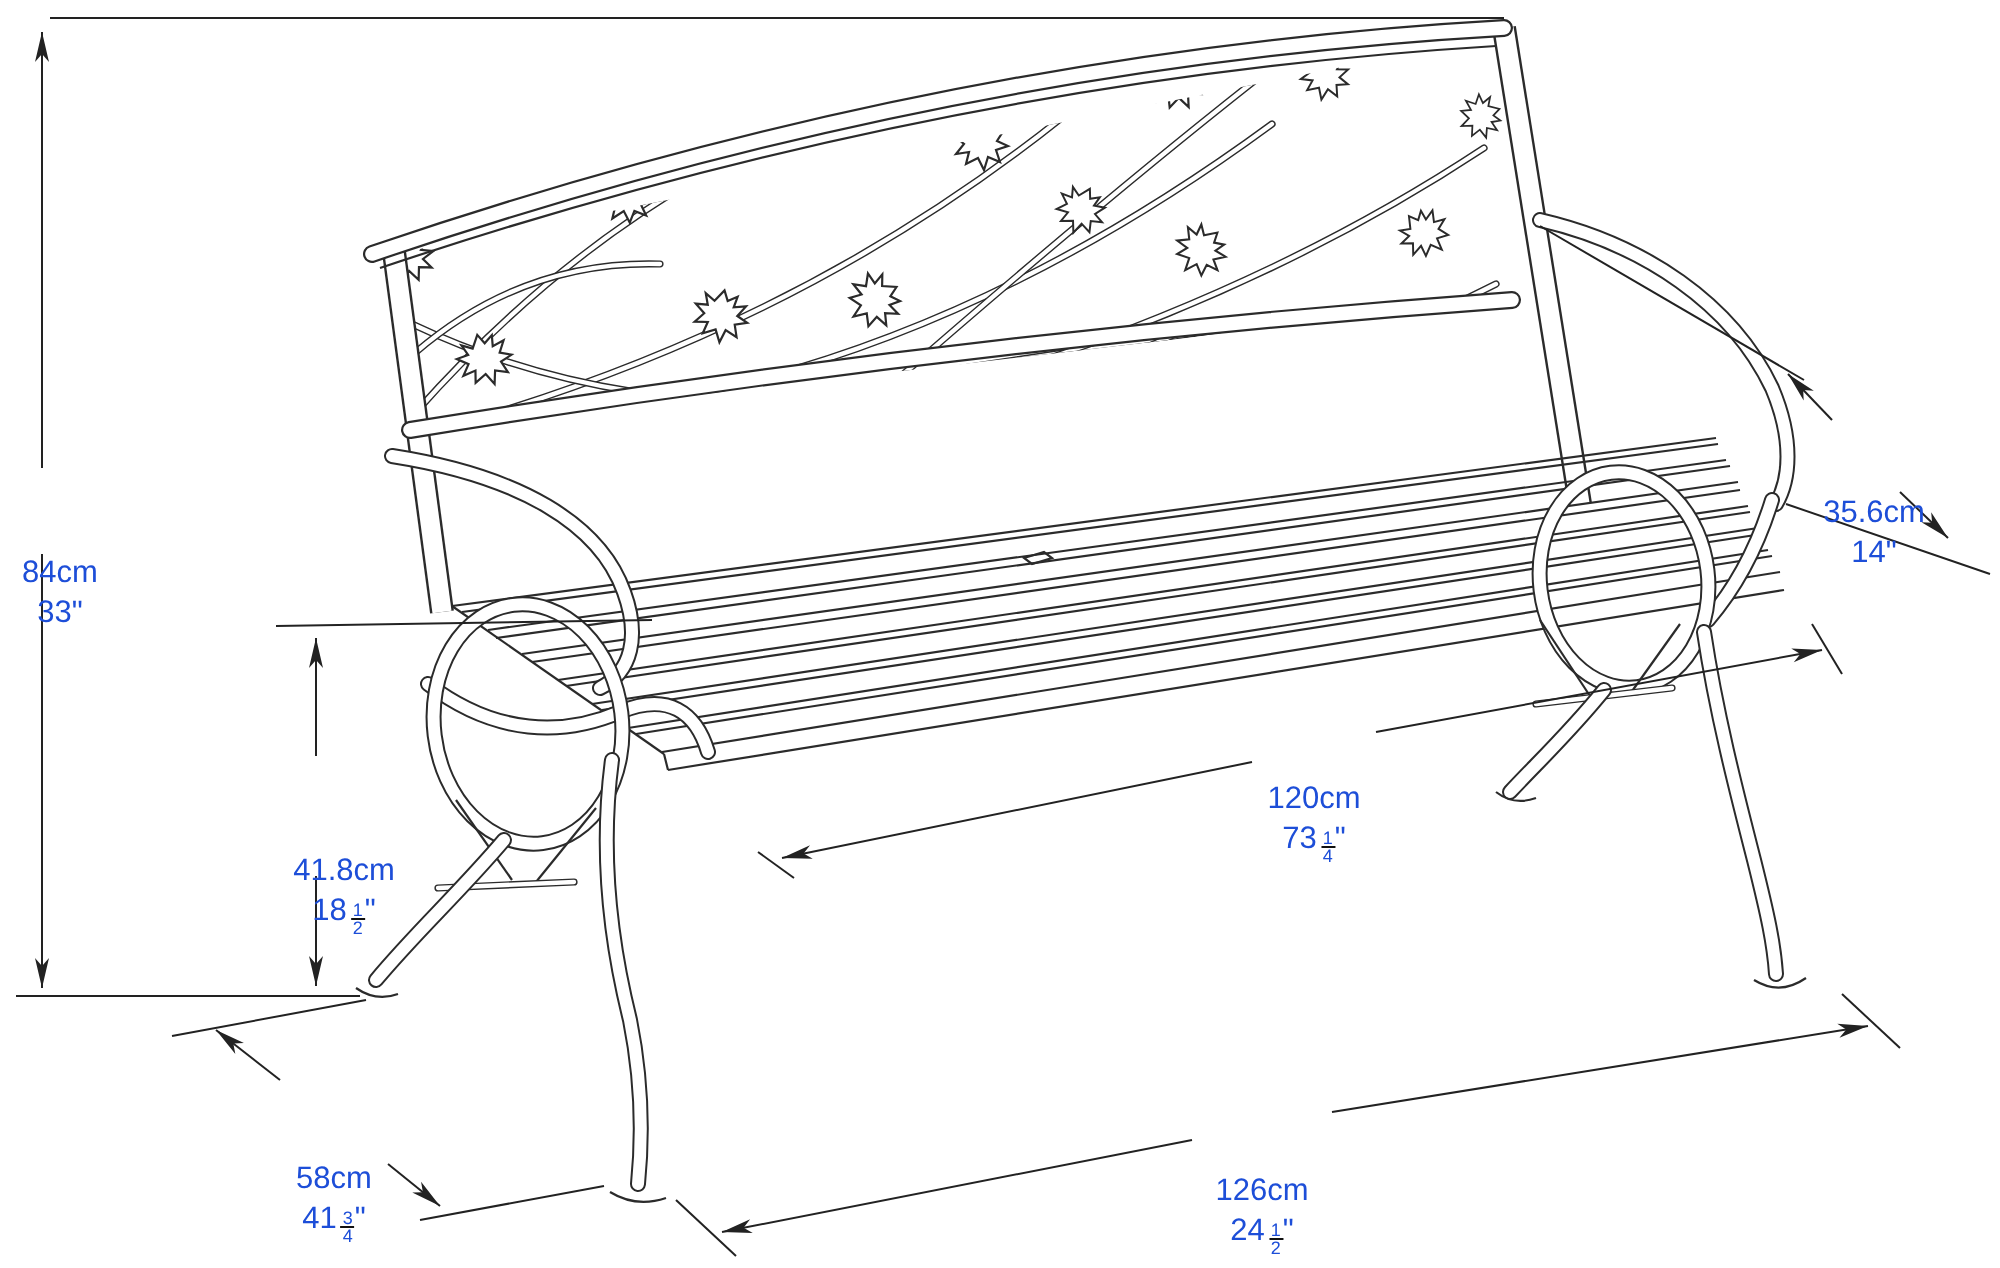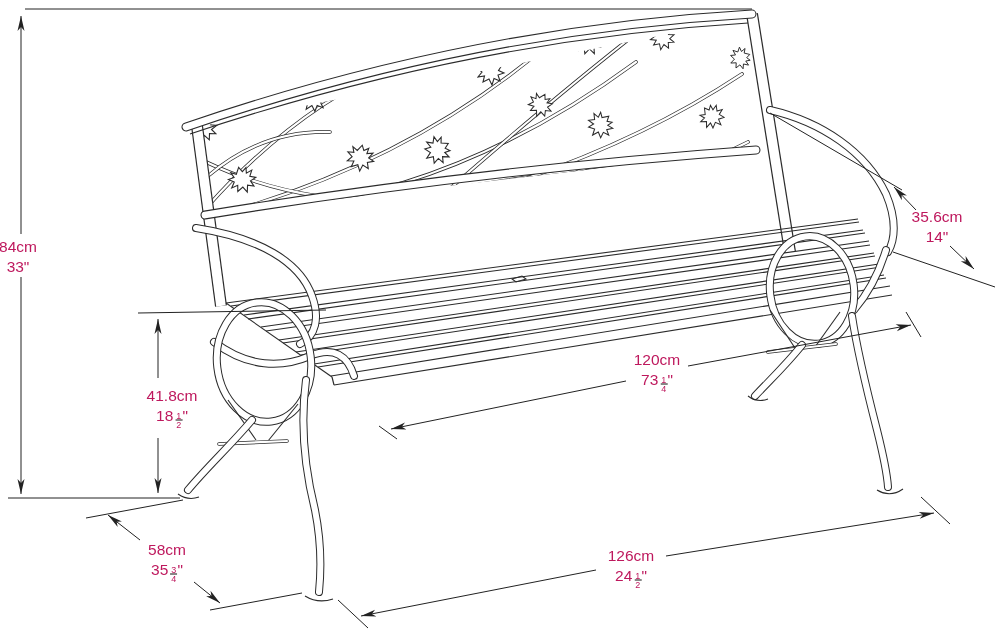--- a/index.html
+++ b/index.html
@@ -12,21 +12,21 @@
   .wp{stroke:#ffffff;stroke-width:9.6;fill:none}
   .ka{stroke:#2b2b2b;stroke-width:8;fill:none;stroke-linecap:round}
   .wa{stroke:#ffffff;stroke-width:6;fill:none;stroke-linecap:round}
   .kb{stroke:#2b2b2b;stroke-width:3.6;fill:none;stroke-linecap:round}
   .wb{stroke:#ffffff;stroke-width:2.2;fill:none;stroke-linecap:round}
   .ln {stroke:#2b2b2b;stroke-width:1.1;fill:none}
   .dimln{stroke:#222;stroke-width:1;fill:none}
   .leaf{fill:#ffffff;stroke:#2b2b2b;stroke-width:1.1}
   
   .dim{position:absolute;transform:translate(-50%,-50%);text-align:center;
-       color:#be185d;font-size:15.5px;line-height:20px;white-space:nowrap;}
+       color:#1d4ed8;font-size:15.5px;line-height:20px;white-space:nowrap;margin-top:40px;}
   .frac{display:inline-flex;flex-direction:column;font-size:9px;line-height:8px;
         vertical-align:2px;margin-left:2px;text-align:center;}
   .frac .num{border-bottom:1px solid #111;padding:0 1px;}
 </style>
 </head>
 <body>
 
 <div id="stage">
 
   <svg width="1000" height="634" viewBox="0 0 1000 634">
@@ -182,21 +182,21 @@
       <path class="dimln" d="M108,515 L140,540" marker-start="url(#arr)"></path>
       <path class="dimln" d="M194,582 L220,603" marker-end="url(#arr)"></path>
 
       <path class="dimln" d="M338,600 L368,628"></path>
       <path class="dimln" d="M361,616 L596,570" marker-start="url(#arr)"></path>
       <path class="dimln" d="M666,556 L934,513" marker-end="url(#arr)"></path>
       <path class="dimln" d="M921,497 L950,524"></path>
     </g>
   </svg>
 
-  <div class="dim" style="left:18px;top:257px">
+  <div class="dim" style="left:30px;top:257px">
     <div>84cm</div>
     <div>33"</div>
   </div>
 
   <div class="dim" style="left:172px;top:407px">
     <div>41.8cm</div>
     <div><span>18</span><span class="frac">
           <span class="num">1</span>
           <span class="den">2</span>
         </span><span>"</span></div>
@@ -210,21 +210,21 @@
   <div class="dim" style="left:657px;top:371px">
     <div>120cm</div>
     <div><span>73</span><span class="frac">
           <span class="num">1</span>
           <span class="den">4</span>
         </span><span>"</span></div>
   </div>
 
   <div class="dim" style="left:167px;top:561px">
     <div>58cm</div>
-    <div><span>35</span><span class="frac">
+    <div><span>41</span><span class="frac">
           <span class="num">3</span>
           <span class="den">4</span>
         </span><span>"</span></div>
   </div>
 
   <div class="dim" style="left:631px;top:567px">
     <div>126cm</div>
     <div><span>24</span><span class="frac">
           <span class="num">1</span>
           <span class="den">2</span>

